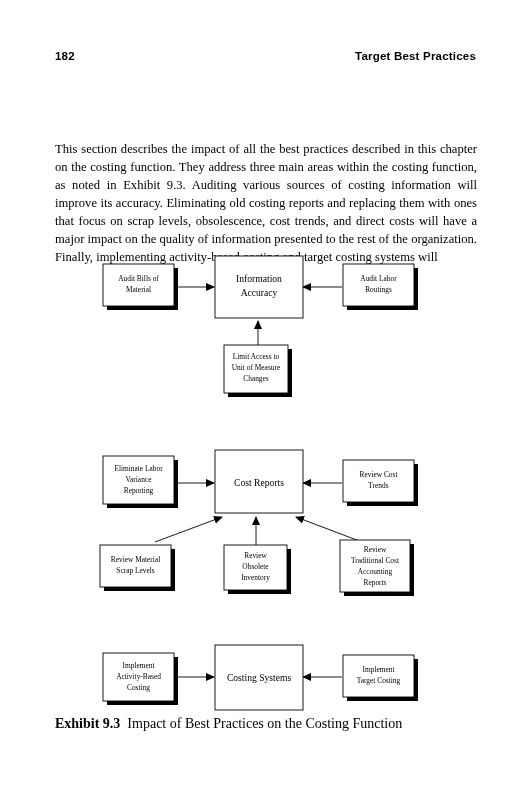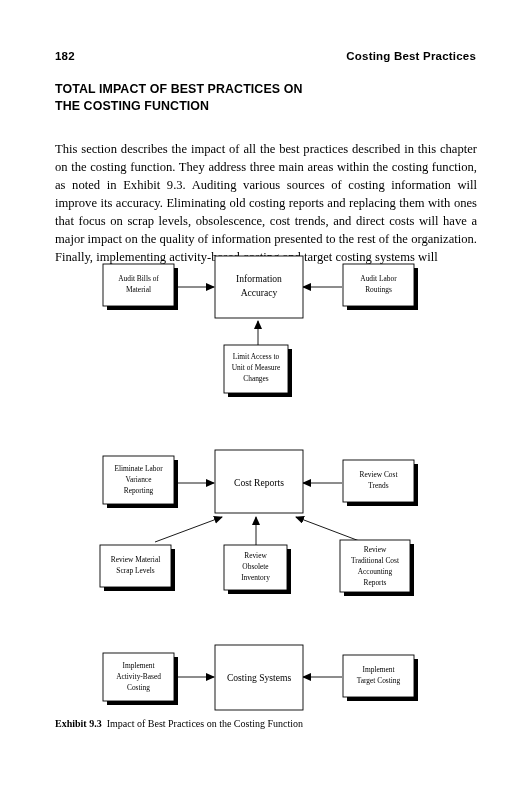--- a/index.html
+++ b/index.html
@@ -79,39 +79,35 @@
     text-anchor: middle;
     fill: #000;
   }
 
   
   .caption {
     position: absolute;
     left: 55px;
     top: 716px;
     width: 430px;
-    font-size: 10px;
+    font-size: 14px;
     line-height: 16px;
   }
   .caption b { font-weight: bold; }
 </style>
 </head>
 <body>
 
 <div class="page">
 
   <div class="running-head">
     <span>182</span>
-    <span>Costing Best Practices</span>
+    <span>Target Best Practices</span>
   </div>
 
-  <div class="section-heading">
-    <div>TOTAL IMPACT OF BEST PRACTICES ON</div>
-    <div>THE COSTING FUNCTION</div>
-  </div>
 
   <p class="body-par">This section describes the impact of all the best practices described in this chapter on the costing function. They address three main areas within the costing function, as noted in Exhibit 9.3. Auditing various sources of costing information will improve its accuracy. Eliminating old costing reports and replacing them with ones that focus on scrap levels, obsolescence, cost trends, and direct costs will have a major impact on the quality of information presented to the rest of the organization. Finally, implementing activity-based costing and target costing systems will</p>
 
   <div class="figure">
     <svg width="531" height="475" viewBox="0 0 531 475" xmlns="http://www.w3.org/2000/svg">
       <defs>
         <marker id="ah" markerWidth="9" markerHeight="9" refX="8" refY="4" orient="auto" markerUnits="userSpaceOnUse">
           <path d="M0,0 L9,4 L0,8 z" fill="#000"></path>
         </marker>
       </defs>

